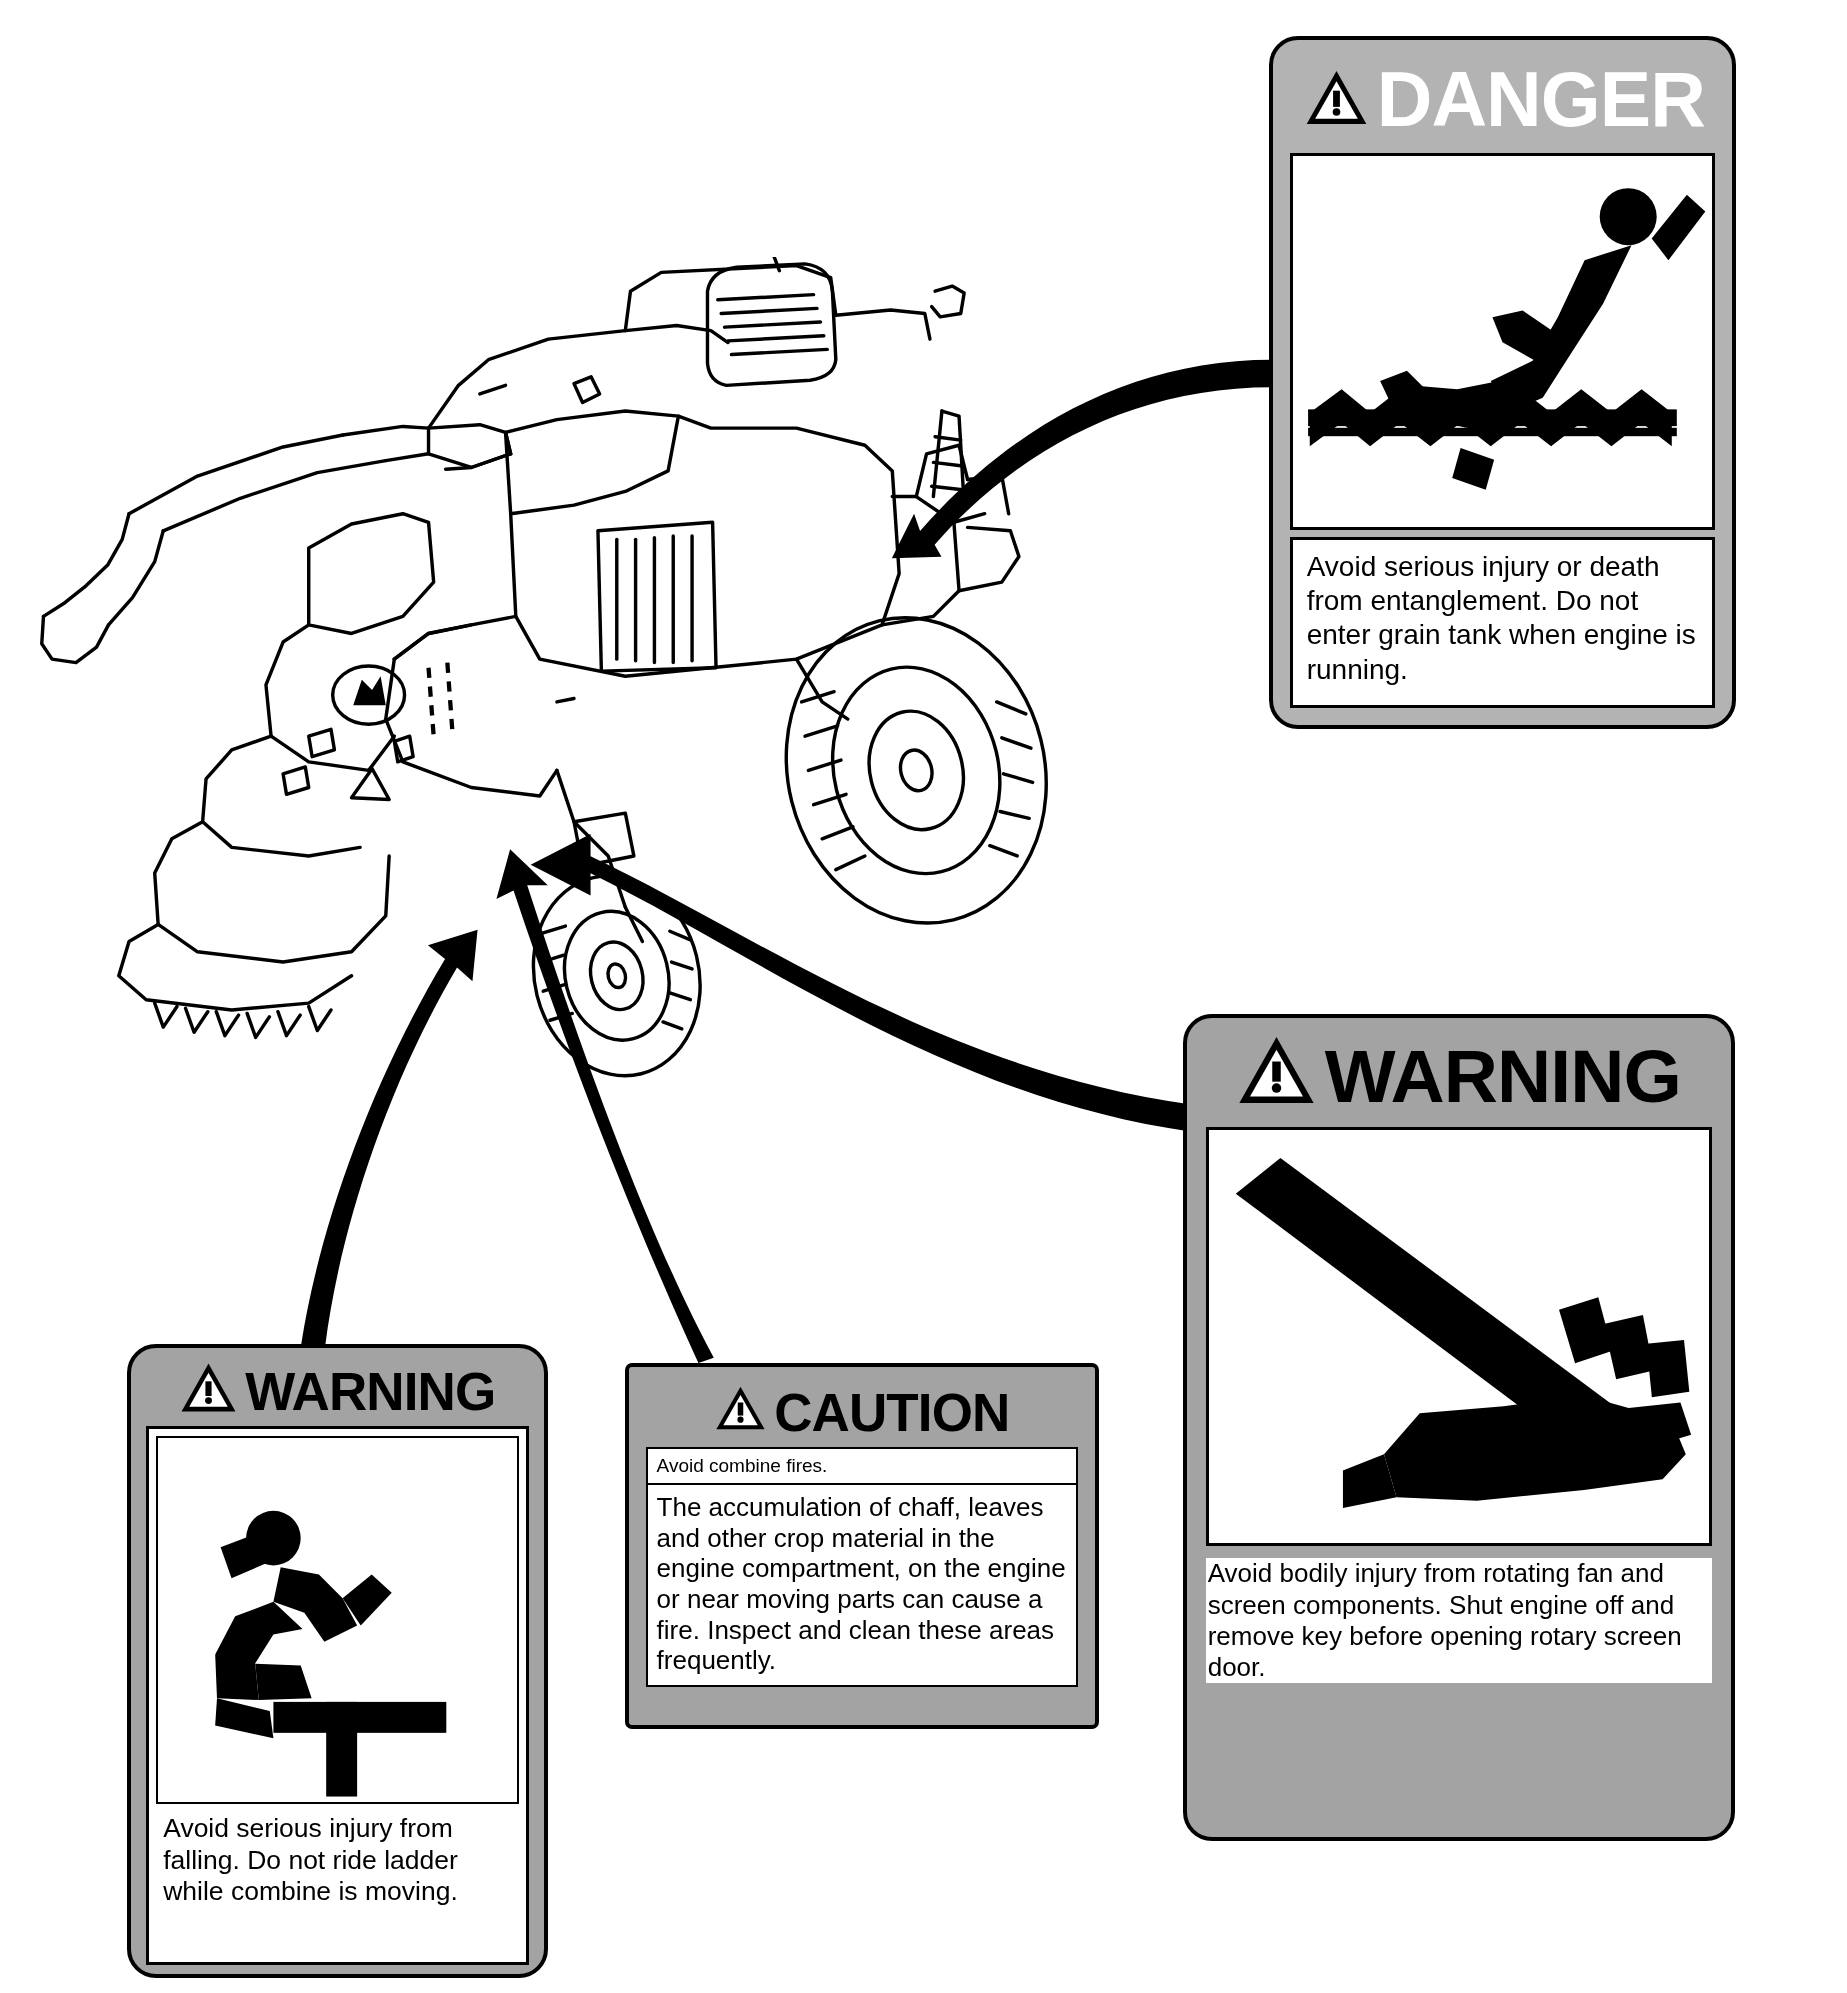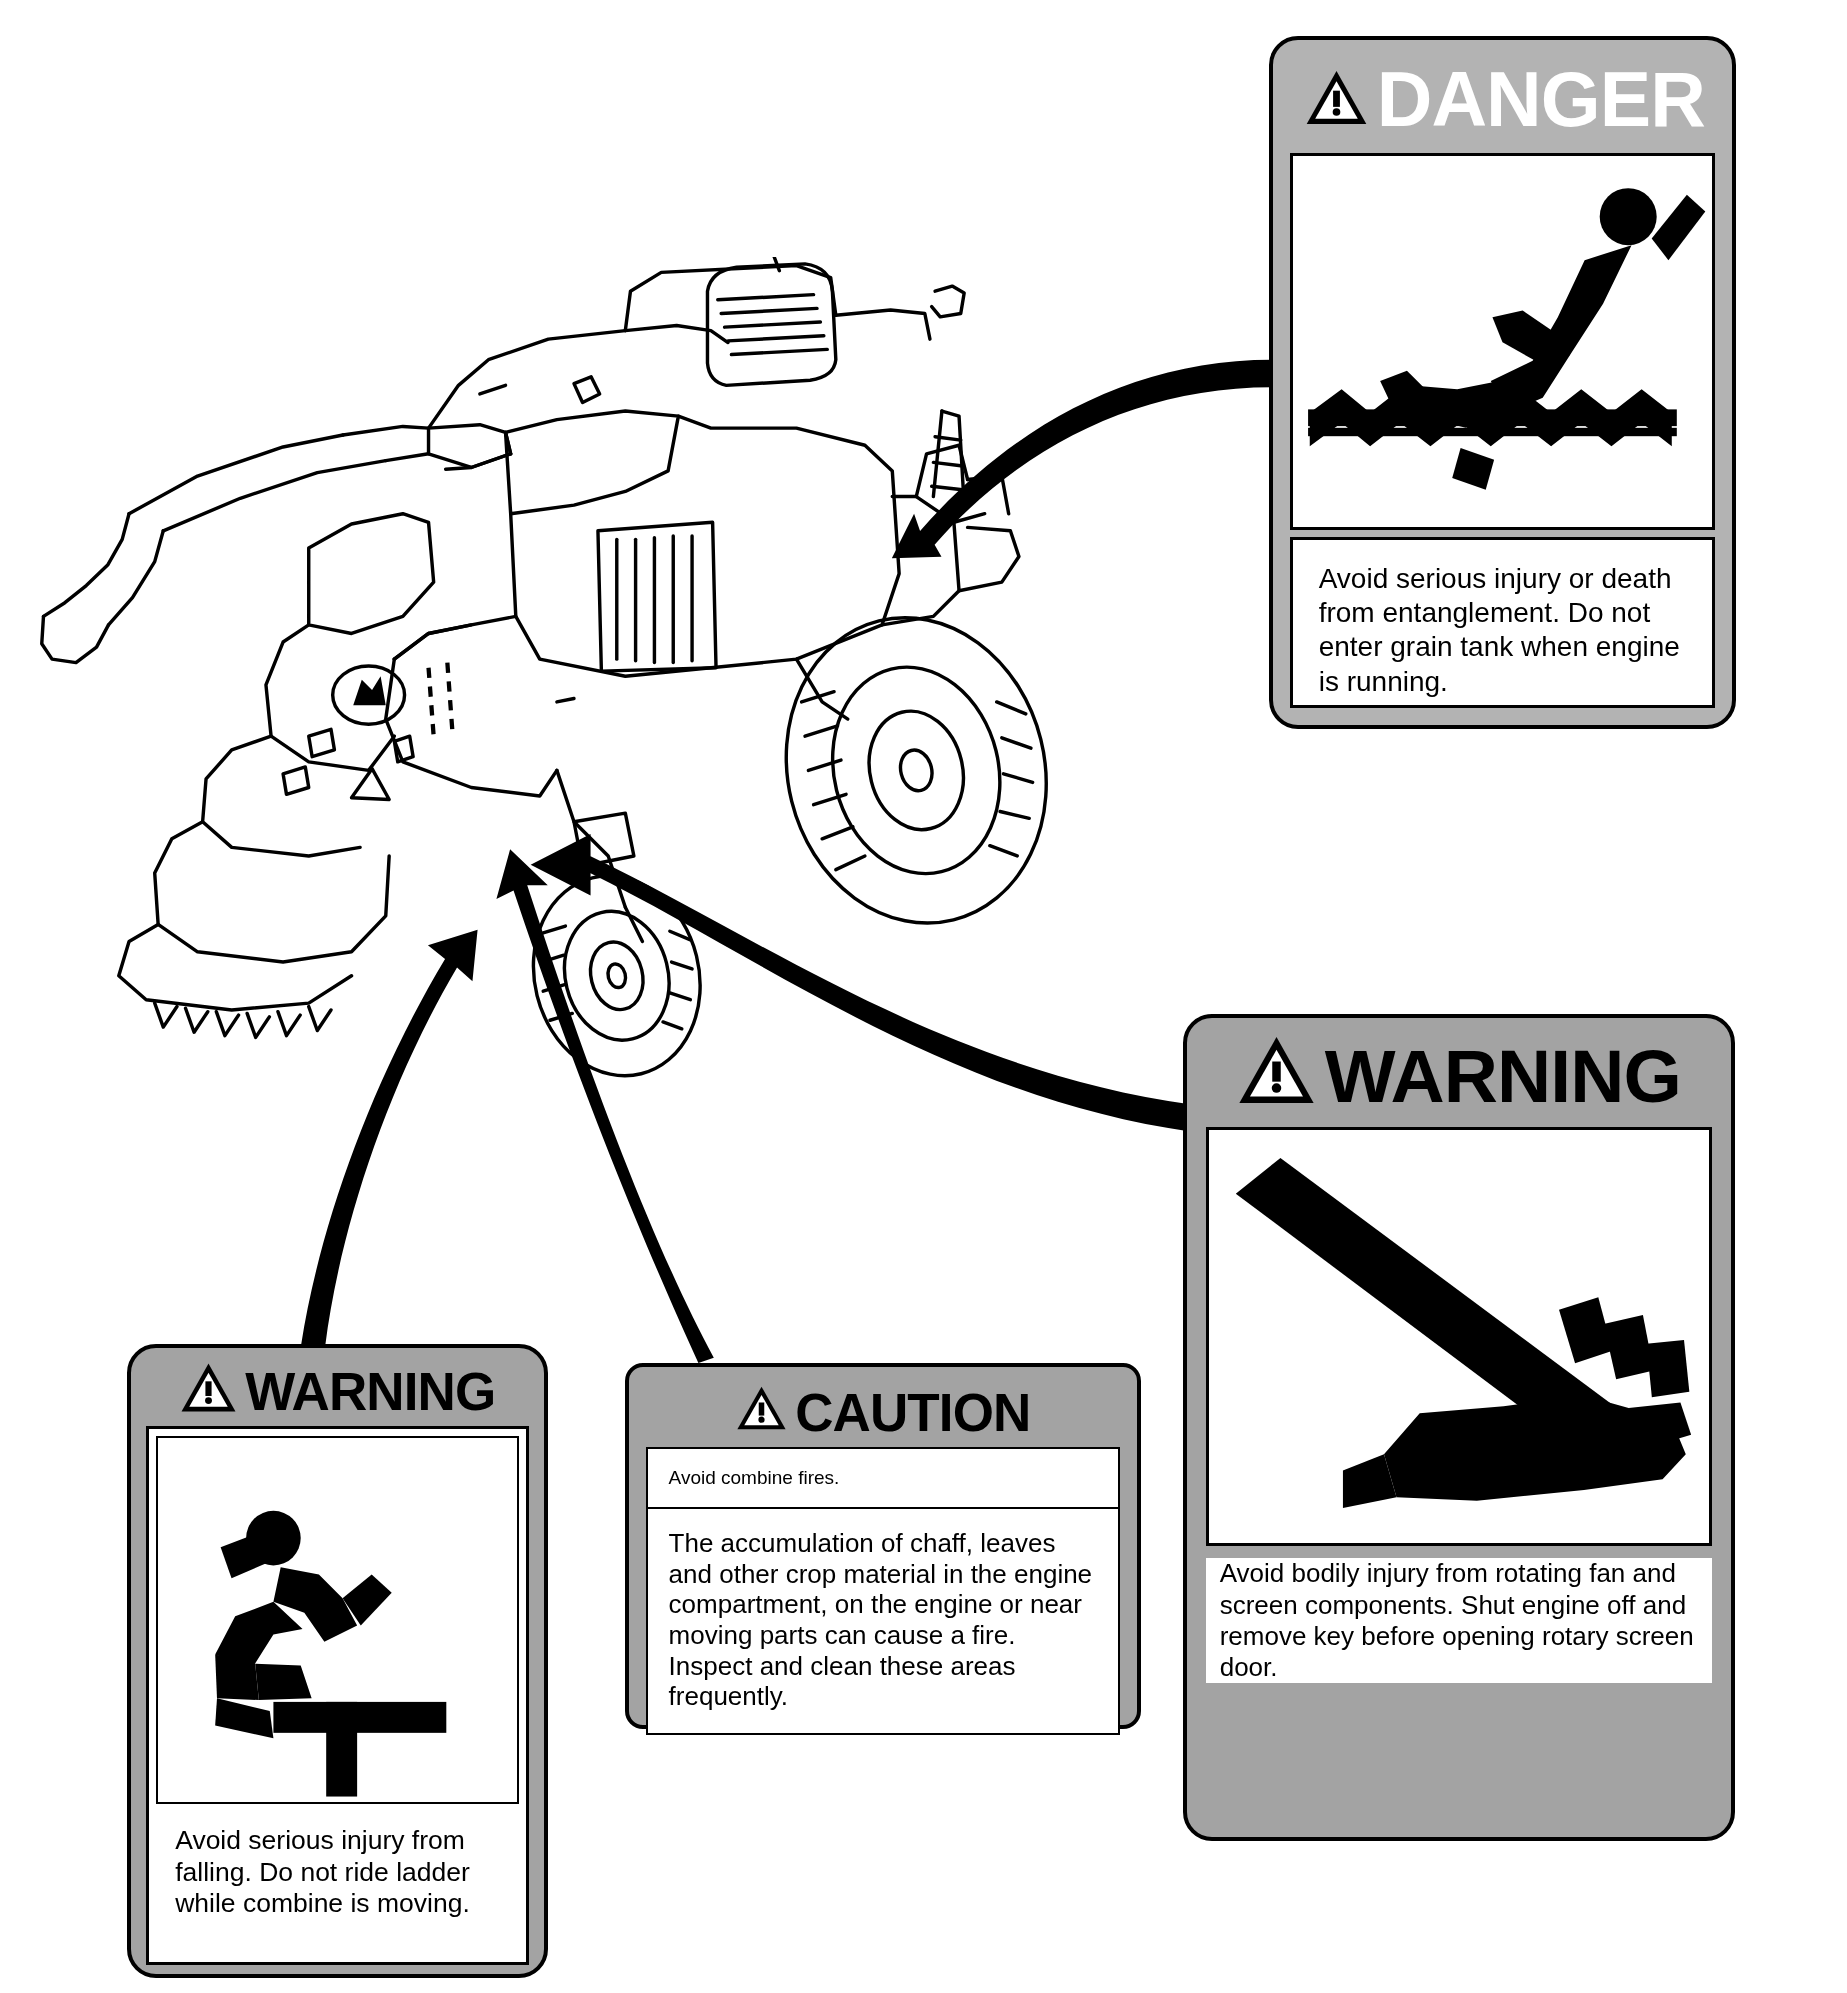--- a/index.html
+++ b/index.html
@@ -45,21 +45,21 @@
     border: 3.4px solid #000;
     box-sizing: border-box;
     position: relative;
     overflow: hidden;
   }
   .msg {
     box-sizing: border-box;
     background: #ffffff;
   }
   .msg p {
-    margin: 12px;
+    margin: 0;
   }
 
   
   #danger-decal {
     left: 1269px;
     top: 36px;
     width: 467px;
     height: 693px;
     padding: 15.4px 17px 17px 17px;
   }
@@ -139,24 +139,24 @@
   }
   #warning-ladder-decal .msg p {
     font-size: 26.5px;
     line-height: 1.2;
   }
 
   
   #caution-decal {
     left: 625px;
     top: 1363px;
-    width: 516px;
+    width: 474px;
     height: 366px;
     padding: 13.7px 17px 13.7px 17px;
-    border-radius: 18px;
+    border-radius: 7px;
   }
   #caution-decal .decal-header {
     font-size: 53px;
     height: 63px;
   }
   #caution-decal .msg.msg-a {
     border: 2.6px solid #000;
     padding: 6px 8.6px;
     margin-top: 3.4px;
   }

